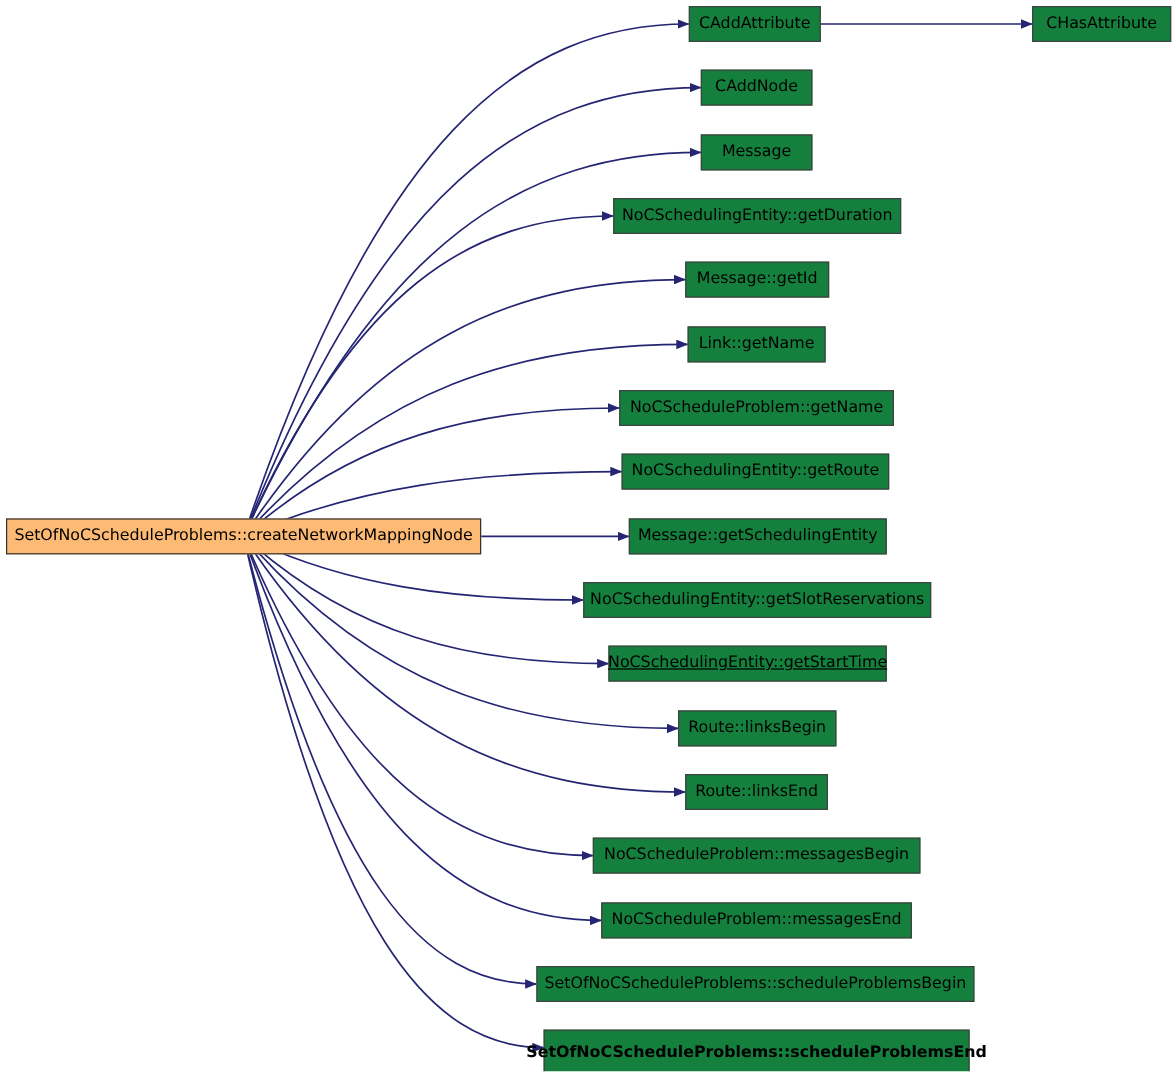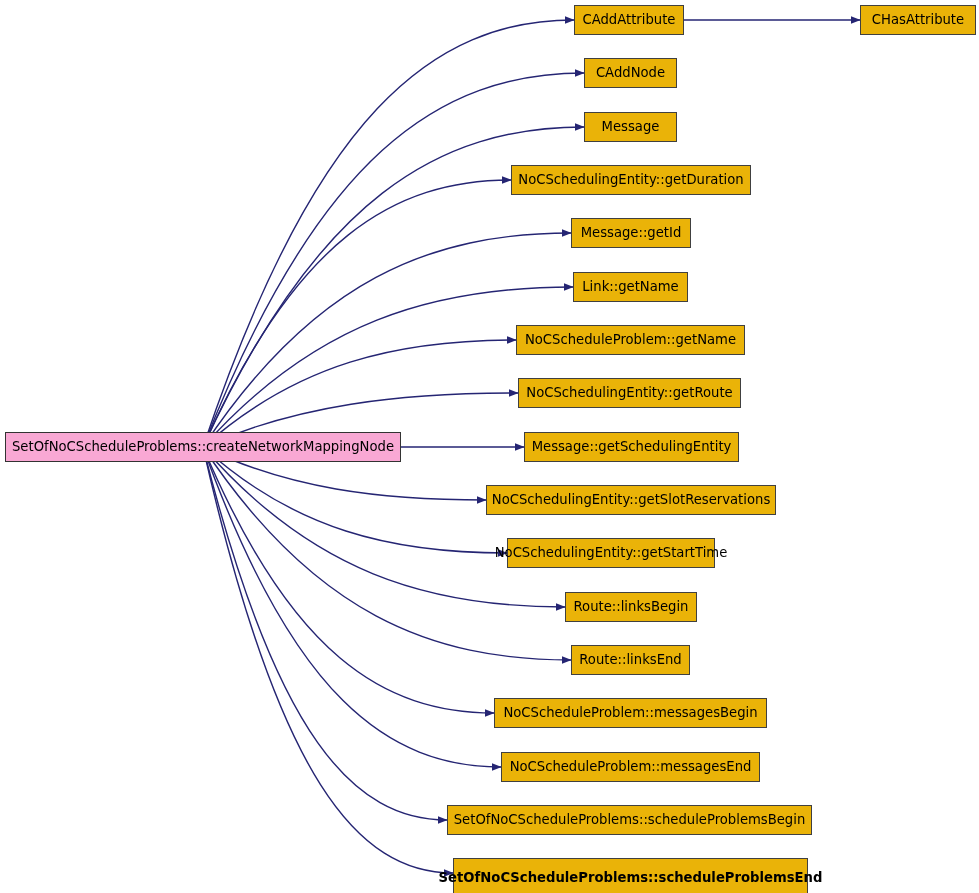--- a/index.html
+++ b/index.html
@@ -21,33 +21,33 @@
     left: 0;
     top: 0;
     width: 979px;
     height: 893px;
     pointer-events: none;
   }
   .node {
     position: absolute;
     box-sizing: border-box;
     border: 1px solid #404040;
-    background: #eab308;
+    background: #15803d;
     color: #000000;
     display: flex;
     align-items: center;
     justify-content: center;
     white-space: nowrap;
     font-size: 13.2px;
     letter-spacing: 0px;
     line-height: 1;
     z-index: 5;
   }
   .node.root {
-    background: #f9a8d4;
+    background: #fdba74;
     border: 1px solid #333333;
   }
   .node-label {
     display: block;
     padding: 0 5px;
   }
 </style>
 </head>
 <body>
 
@@ -106,21 +106,21 @@
       </div>
       <div class="node" style="left: 518px; top: 378px; width: 223px; height: 30px;">
         <span class="node-label">NoCSchedulingEntity::getRoute</span>
       </div>
       <div class="node" style="left: 524px; top: 432px; width: 215px; height: 30px;">
         <span class="node-label">Message::getSchedulingEntity</span>
       </div>
       <div class="node" style="left: 486px; top: 485px; width: 290px; height: 30px;">
         <span class="node-label">NoCSchedulingEntity::getSlotReservations</span>
       </div>
-      <div class="node" style="left: 507px; top: 538px; width: 208px; height: 30px;">
+      <div class="node" style="left: 507px; top: 538px; width: 232px; height: 30px; text-decoration: underline;">
         <span class="node-label">NoCSchedulingEntity::getStartTime</span>
       </div>
       <div class="node" style="left: 565px; top: 592px; width: 132px; height: 30px;">
         <span class="node-label">Route::linksBegin</span>
       </div>
       <div class="node" style="left: 571px; top: 645px; width: 119px; height: 30px;">
         <span class="node-label">Route::linksEnd</span>
       </div>
       <div class="node" style="left: 494px; top: 698px; width: 273px; height: 30px; text-align: center;">
         <span class="node-label">NoCScheduleProblem::messagesBegin</span>

